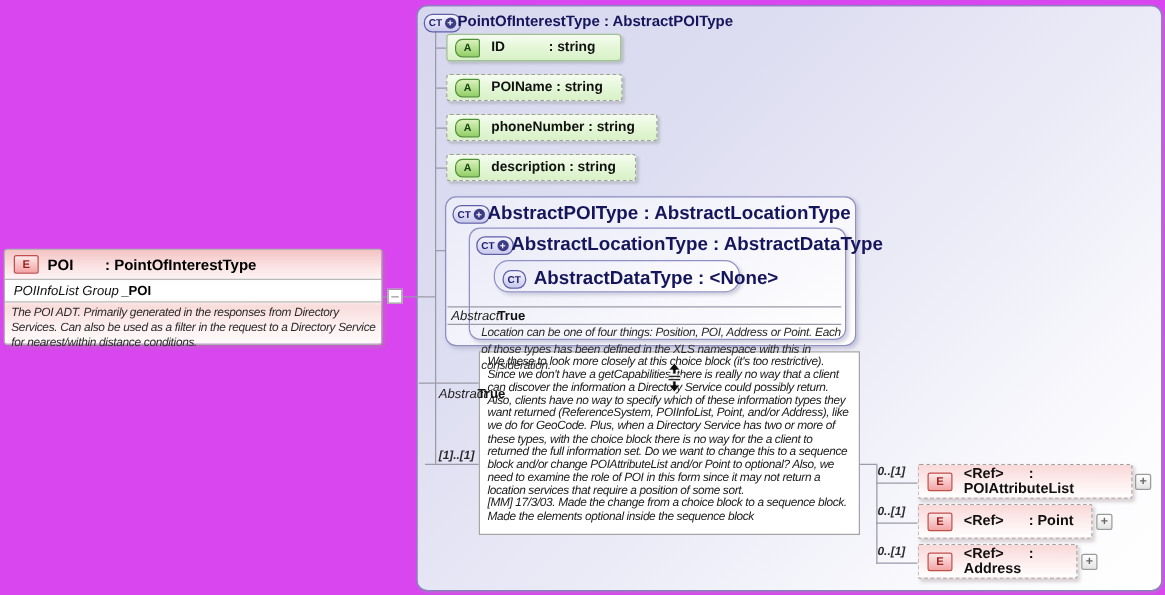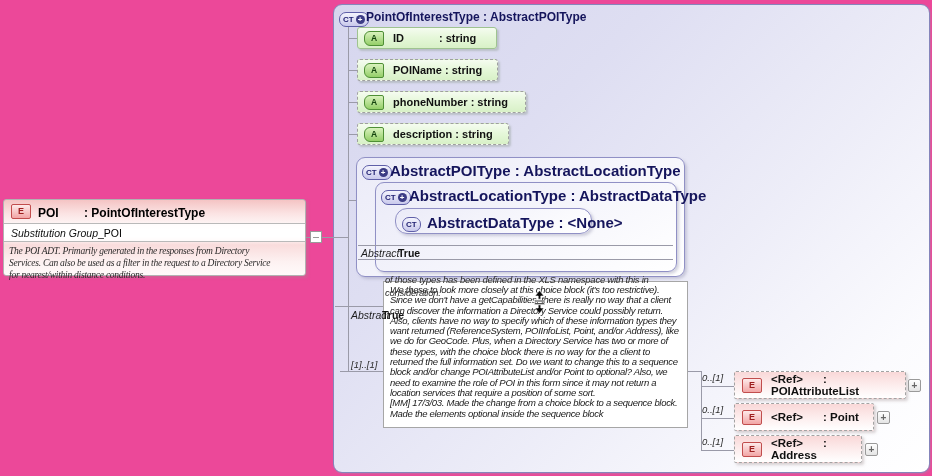--- a/index.html
+++ b/index.html
@@ -1,16 +1,16 @@
 <!DOCTYPE html>
 <html><head>
 <meta charset="utf-8">
 <style>
   html,body{margin:0;padding:0;background:#fff;font-family:"Liberation Sans",sans-serif;}
-  #canvas{position:relative;width:932px;height:476px;overflow:hidden;background:#ec4899;}
+  #canvas{position:relative;width:932px;height:476px;overflow:hidden;background:#d946ef;}
   .abs{position:absolute;}
   .hline{position:absolute;height:1px;background:#9a9aa8;z-index:2;}
   .vline{position:absolute;width:1px;background:#9a9aa8;z-index:2;}
 
   
   .bigbox{left:333px;top:4px;width:595px;height:467px;border:1px solid #8585bb;border-radius:9px;
     background:linear-gradient(135deg,#d6d6ee 0%,#dedef2 30%,#ededf8 60%,#fbfbfe 85%,#ffffff 100%);
     box-shadow:1px 1px 2px rgba(150,150,175,.4);z-index:1;}
   .boxtitle{font-weight:bold;font-size:12px;color:#15155c;white-space:nowrap;}
   .boxtitle.small{font-size:15px;}
@@ -46,43 +46,43 @@
   
   .refbox{position:absolute;height:28px;border:1px dashed #a3a3a3;border-radius:2px;display:flex;
     align-items:center;padding-left:7px;gap:9px;font-weight:bold;font-size:11.5px;color:#101010;
     background:linear-gradient(#f9d8d8,#fdeeee 55%,#ffffff);
     box-shadow:2px 2px 3px rgba(145,130,130,.35);z-index:3;box-sizing:border-box;}
   .rname{display:inline-block;min-width:52px;}
   .plusbtn{position:absolute;width:13px;height:13px;border:1px solid #9a9a9a;border-radius:2px;
     background:linear-gradient(#ffffff,#e4e4e4);color:#666;font-weight:bold;font-size:10px;
     line-height:11px;text-align:center;z-index:3;box-sizing:border-box;}
 
-  .card{position:absolute;font-style:italic;font-weight:normal;font-size:9.5px;color:#2b2b2b;z-index:3;white-space:nowrap;}
+  .card{position:absolute;font-style:italic;font-weight:bold;font-size:9.5px;color:#2b2b2b;z-index:3;white-space:nowrap;}
 
   .docline{position:absolute;font-style:italic;font-size:9.5px;letter-spacing:-0.25px;color:#2a2a2a;white-space:nowrap;}
   .abslabel{position:absolute;font-style:italic;font-size:10.5px;color:#1e1e1e;white-space:nowrap;}
   .absvalue{position:absolute;font-weight:bold;font-size:10.5px;color:#111;white-space:nowrap;}
 
   
   .annbox{left:383px;top:281px;width:305px;height:147px;background:#ffffff;border:1px solid #a6a6a6;
     padding:3px 0 0 6px;box-sizing:border-box;z-index:5;overflow:hidden;}
   .annbox .tline{font-style:italic;font-size:9.5px;line-height:10.3px;letter-spacing:-0.3px;color:#1a1a1a;white-space:nowrap;}
 
   
   .poibox{left:3px;top:199px;width:303px;height:77px;border:1px solid #b2b2b2;border-radius:3px;
     background:linear-gradient(#f4c4c4 0%,#fbe3e3 18%,#ffffff 40%,#ffffff 48%,#f9dcdc 60%,#fdf1f1 82%,#fffafa 100%);
     box-shadow:2px 2px 3px rgba(160,140,140,.35);z-index:3;box-sizing:border-box;}
   .poihead{display:flex;align-items:center;height:23px;padding-left:7px;gap:7px;border-bottom:1px solid #b9b9b9;}
   .poihead .ename{display:inline-block;min-width:46px;font-weight:bold;font-size:12px;color:#000;}
   .poihead .etype{font-weight:bold;font-size:12px;color:#000;white-space:nowrap;}
   .substrow{display:flex;align-items:center;height:17px;padding-left:7px;background:rgba(255,255,255,.75);
     border-bottom:1px solid #b9b9b9;}
   .substlabel{font-style:italic;font-size:10.5px;color:#111;display:inline-block;min-width:86px;}
-  .substvalue{font-weight:normal;font-size:10.5px;color:#000;}
-  .poidoc{padding:3px 0 0 5px;font-family:Liberation Serif, serif;}
+  .substvalue{font-weight:bold;font-size:10.5px;color:#000;}
+  .poidoc{padding:3px 0 0 5px;}
   .poidoc .tline{font-style:italic;font-size:9.5px;line-height:12.2px;letter-spacing:-0.25px;color:#2a2a2a;white-space:nowrap;}
 
   .connsq{left:310px;top:231px;width:12px;height:12px;border:1px solid #9a9a9a;background:#fff;z-index:3;
     box-sizing:border-box;display:flex;align-items:center;justify-content:center;}
   .connsq i{display:block;width:6px;height:1px;background:#9a9a9a;}
 
   .overtext{z-index:6;text-align:center;}
   .cursor{left:531px;top:290px;z-index:7;}
 </style>
 </head>
@@ -154,20 +154,21 @@
         <span>CT</span>
       </span>
   </div>
   <div class="abs boxtitle small" style="left:427px;top:214px;z-index:4;">AbstractDataType : &lt;None&gt;</div>
 
   <div class="hline" style="left:358px;top:245px;width:315px;z-index:4;"></div>
   <div class="abslabel" style="left:361px;top:247px;z-index:4;">Abstract</div>
   <div class="absvalue" style="left:398px;top:247px;z-index:4;">True</div>
   <div class="hline" style="left:358px;top:259px;width:315px;z-index:4;"></div>
 
+  <div class="docline" style="left:385px;top:261px;z-index:4;">Location can be one of four things: Position, POI, Address or Point. Each</div>
   <div class="docline overtext" style="left:385px;top:274px;">of those types has been defined in the XLS namespace with this in</div>
   <div class="docline overtext" style="left:385px;top:287px;">consideration.</div>
 
   <div class="abslabel overtext" style="left:351px;top:309px;">Abstract</div>
   <div class="absvalue overtext" style="left:382px;top:309px;">True</div>
 
   <div class="abs annbox">
       <div class="tline">We these to look more closely at this choice block (it's too restrictive).</div>
       <div class="tline">Since we don't have a getCapabilities, there is really no way that a client</div>
       <div class="tline">can discover the information a Directory Service could possibly return.</div>
@@ -216,21 +217,21 @@
     <span><span class="rname">&lt;Ref&gt;</span><span>: Address</span></span>
   </div>
   <div class="plusbtn" style="left:865px;top:443px;">+</div>
 
   <div class="abs poibox">
     <div class="poihead">
       <span class="eicon">E</span>
       <span><span class="ename">POI</span><span class="etype">: PointOfInterestType</span></span>
     </div>
     <div class="substrow">
-      <span class="substlabel">Substitution Group</span>
+      <span class="substlabel">POIInfoList Group</span>
       <span class="substvalue">_POI</span>
     </div>
     <div class="poidoc">
         <div class="tline">The POI ADT. Primarily generated in the responses from Directory</div>
         <div class="tline">Services. Can also be used as a filter in the request to a Directory Service</div>
         <div class="tline">for nearest/within distance conditions.</div>
       </div>
   </div>
 
   <div class="abs connsq">

